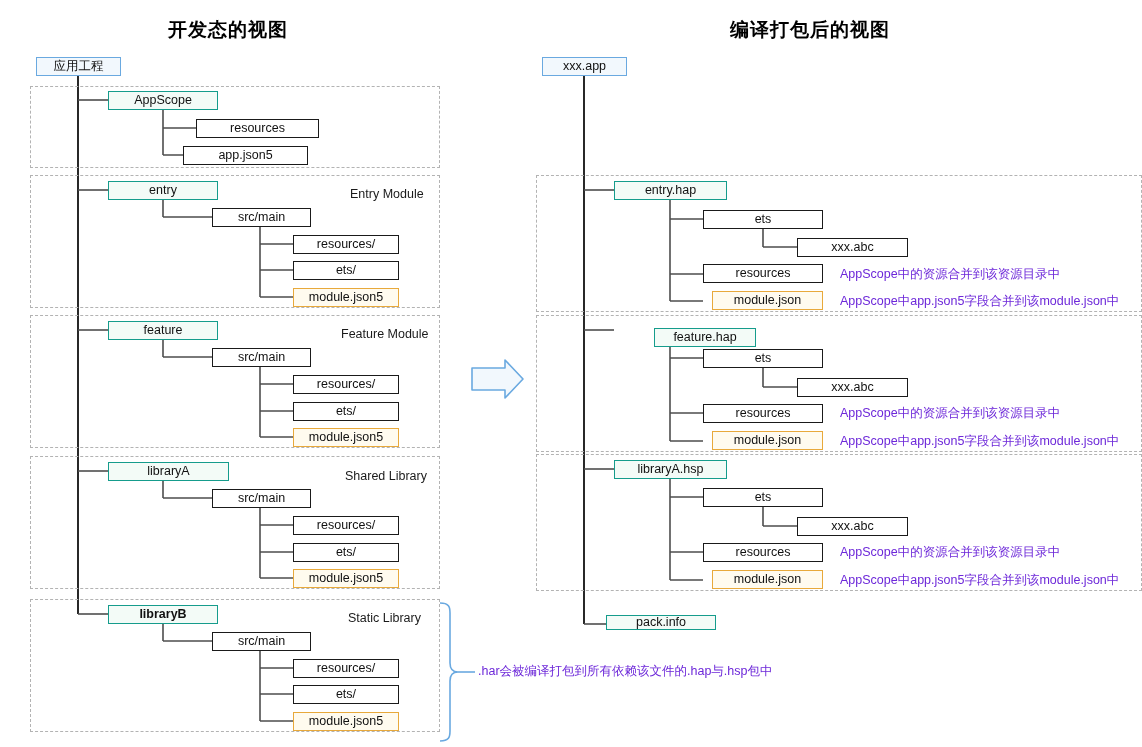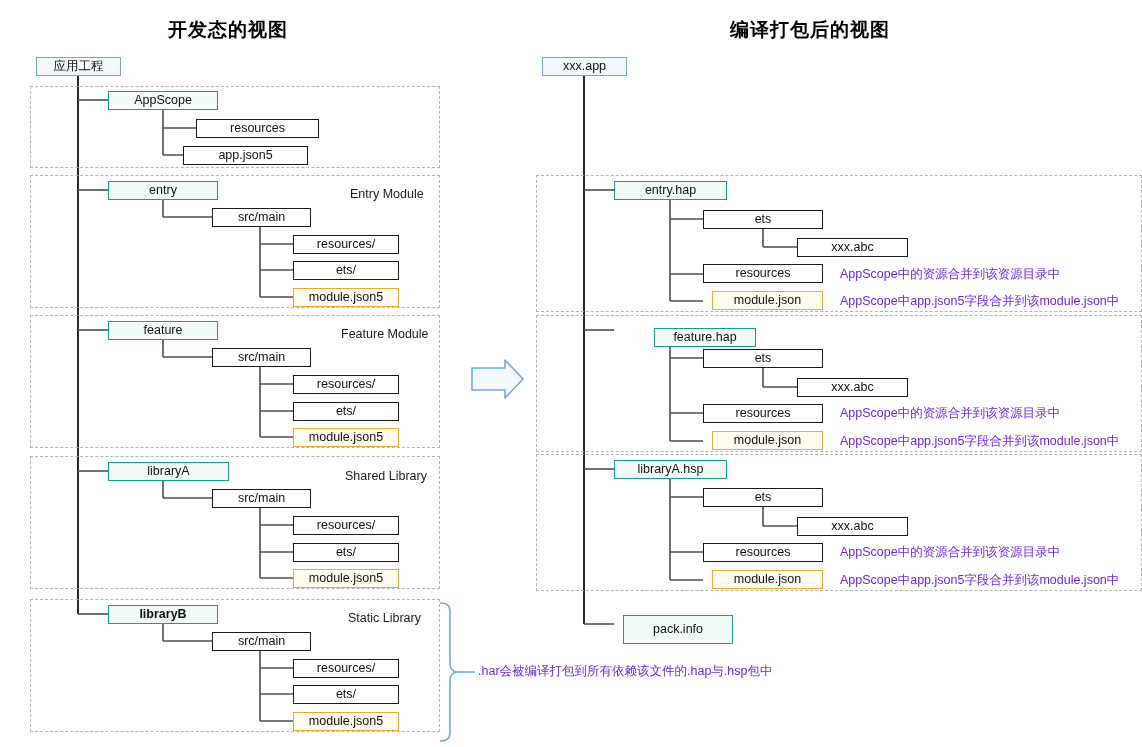--- a/index.html
+++ b/index.html
@@ -192,15 +192,15 @@
 
   <div class="grp" style="left:536px;top:454px;width:606px;height:137px;"></div>
   <div class="node n-teal" style="left:614px;top:460px;width:113px;height:19px;">libraryA.hsp</div>
   <div class="node n-plain" style="left:703px;top:488px;width:120px;height:19px;">ets</div>
   <div class="node n-plain" style="left:797px;top:517px;width:111px;height:19px;">xxx.abc</div>
   <div class="node n-plain" style="left:703px;top:543px;width:120px;height:19px;">resources</div>
   <div class="node n-amber" style="left:712px;top:570px;width:111px;height:19px;">module.json</div>
   <div class="note" style="left:840px;top:546px;">AppScope中的资源合并到该资源目录中</div>
   <div class="note" style="left:840px;top:574px;">AppScope中app.json5字段合并到该module.json中</div>
 
-  <div class="node n-teal" style="left:623px;top:615px;width:110px;height:29px;">pack.info</div>
+  <div class="node n-teal" style="left:606px;top:615px;width:110px;height:15px;">pack.info</div>
 
 </div>
 
 </body></html>

